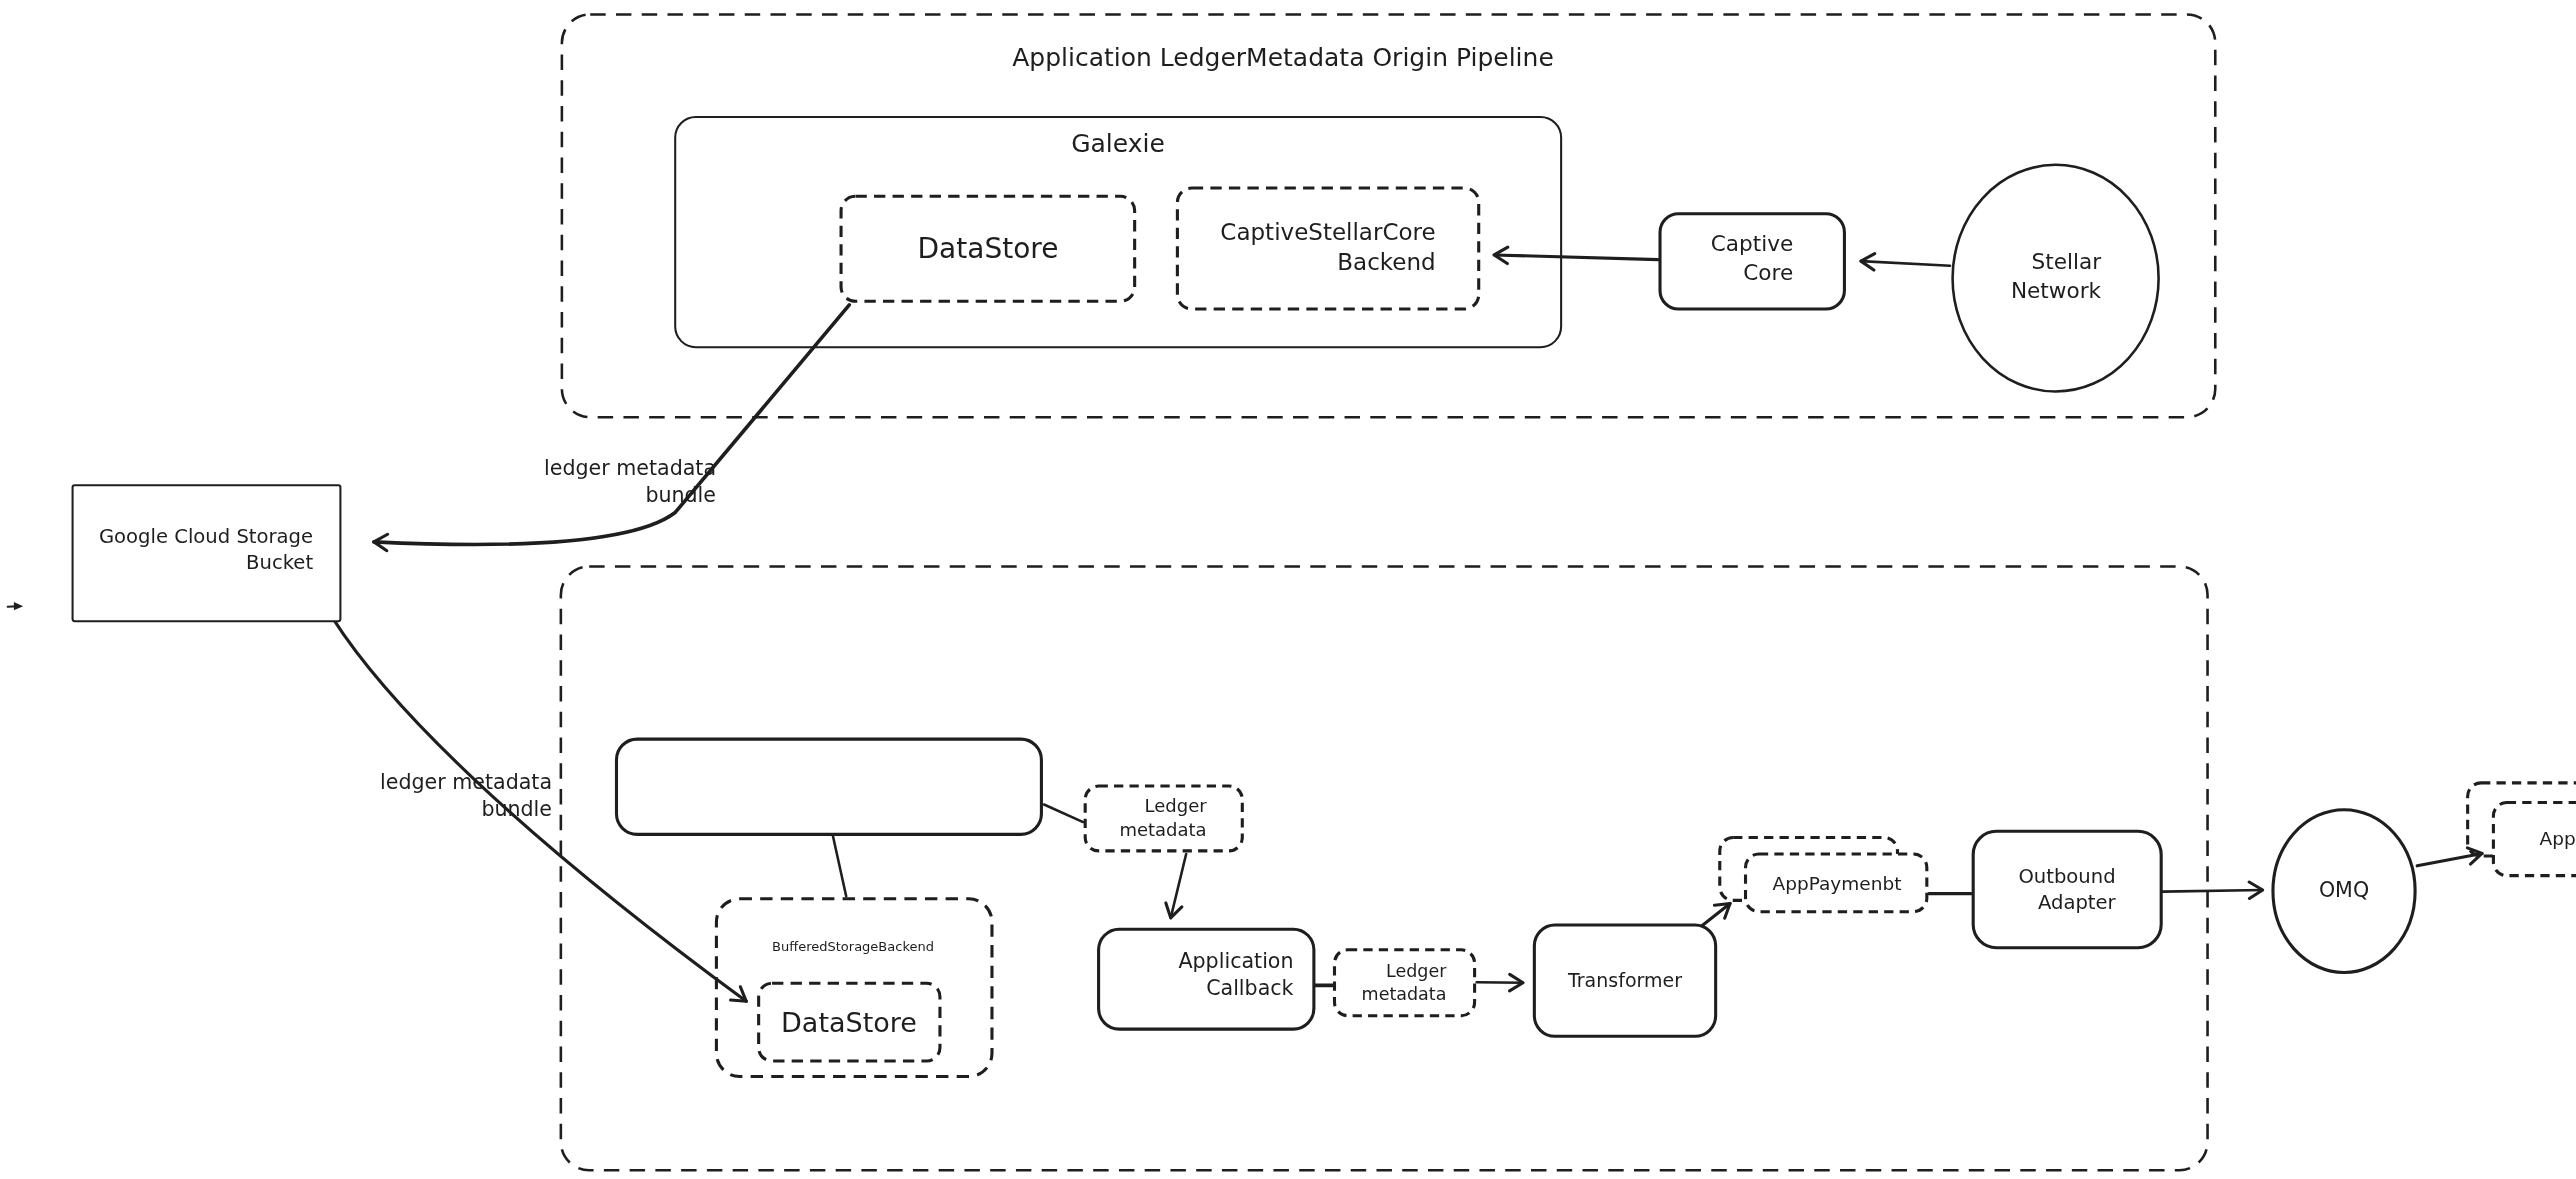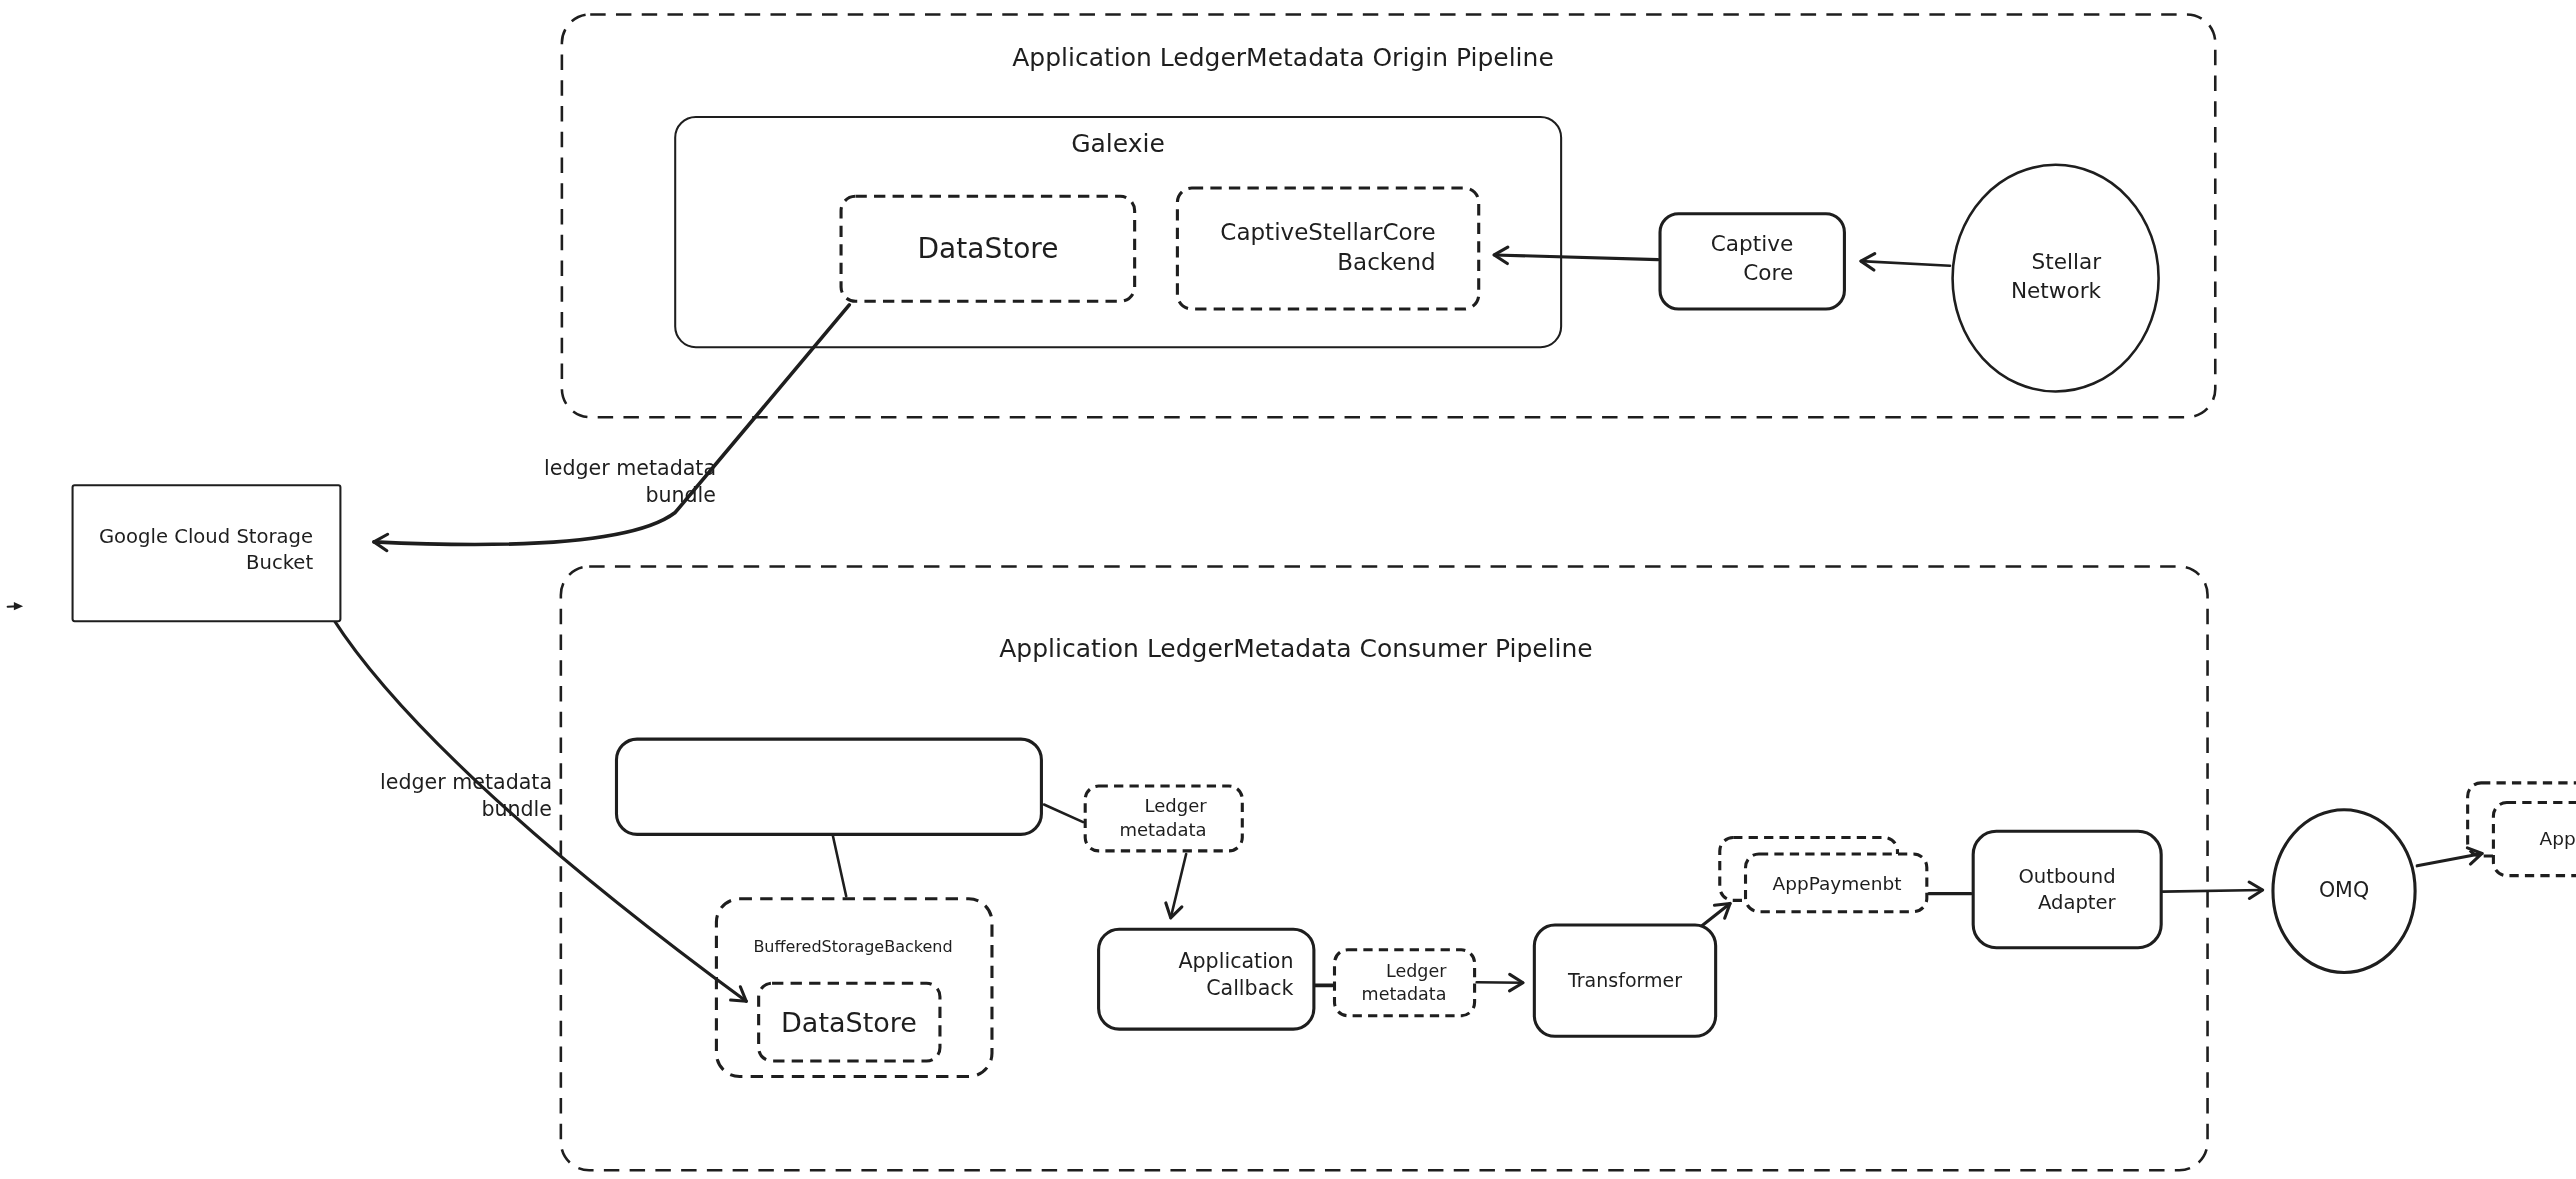--- a/index.html
+++ b/index.html
@@ -101,26 +101,25 @@
 Backend</div>
   <div class="lbl" style="left:1752px; top:258px; font-size:21.6px;">Captive
 Core</div>
   <div class="lbl" style="left:2056px; top:276px; font-size:21.6px;">Stellar
 Network</div>
   <div class="lbl" style="left:630px; top:482px; font-size:20.6px;">ledger metadata
 bundle</div>
   <div class="lbl" style="left:206px; top:550px; font-size:19.6px;">Google Cloud Storage
 Bucket</div>
 
-  <div class="lbl title" style="left:1296px; top:648px;">Application LedgerMetadata Consumer Pipeline</div>
   <div class="lbl" style="left:1163px; top:818px; font-size:18px;">Ledger
 metadata</div>
   <div class="lbl" style="left:466px; top:796px; font-size:20.6px;">ledger metadata
 bundle</div>
-  <div class="lbl" style="left:853px; top:947px; font-size:16px;">BufferedStorageBackend</div>
+  <div class="lbl" style="left:853px; top:947px; font-size:13px;">BufferedStorageBackend</div>
   <div class="lbl" style="left:849px; top:1023px; font-size:27px;">DataStore</div>
   <div class="lbl" style="left:1236px; top:975px; font-size:20.6px;">Application
 Callback</div>
   <div class="lbl" style="left:1404px; top:983px; font-size:17.5px;">Ledger
 metadata</div>
   <div class="lbl" style="left:1625px; top:981px; font-size:19px;">Transformer</div>
   <div class="lbl" style="left:1837px; top:884px; font-size:18.5px;">AppPaymenbt</div>
   <div class="lbl" style="left:2067px; top:890px; font-size:19.6px;">Outbound
 Adapter</div>
   <div class="lbl" style="left:2344px; top:891px; font-size:20.6px;">OMQ</div>

